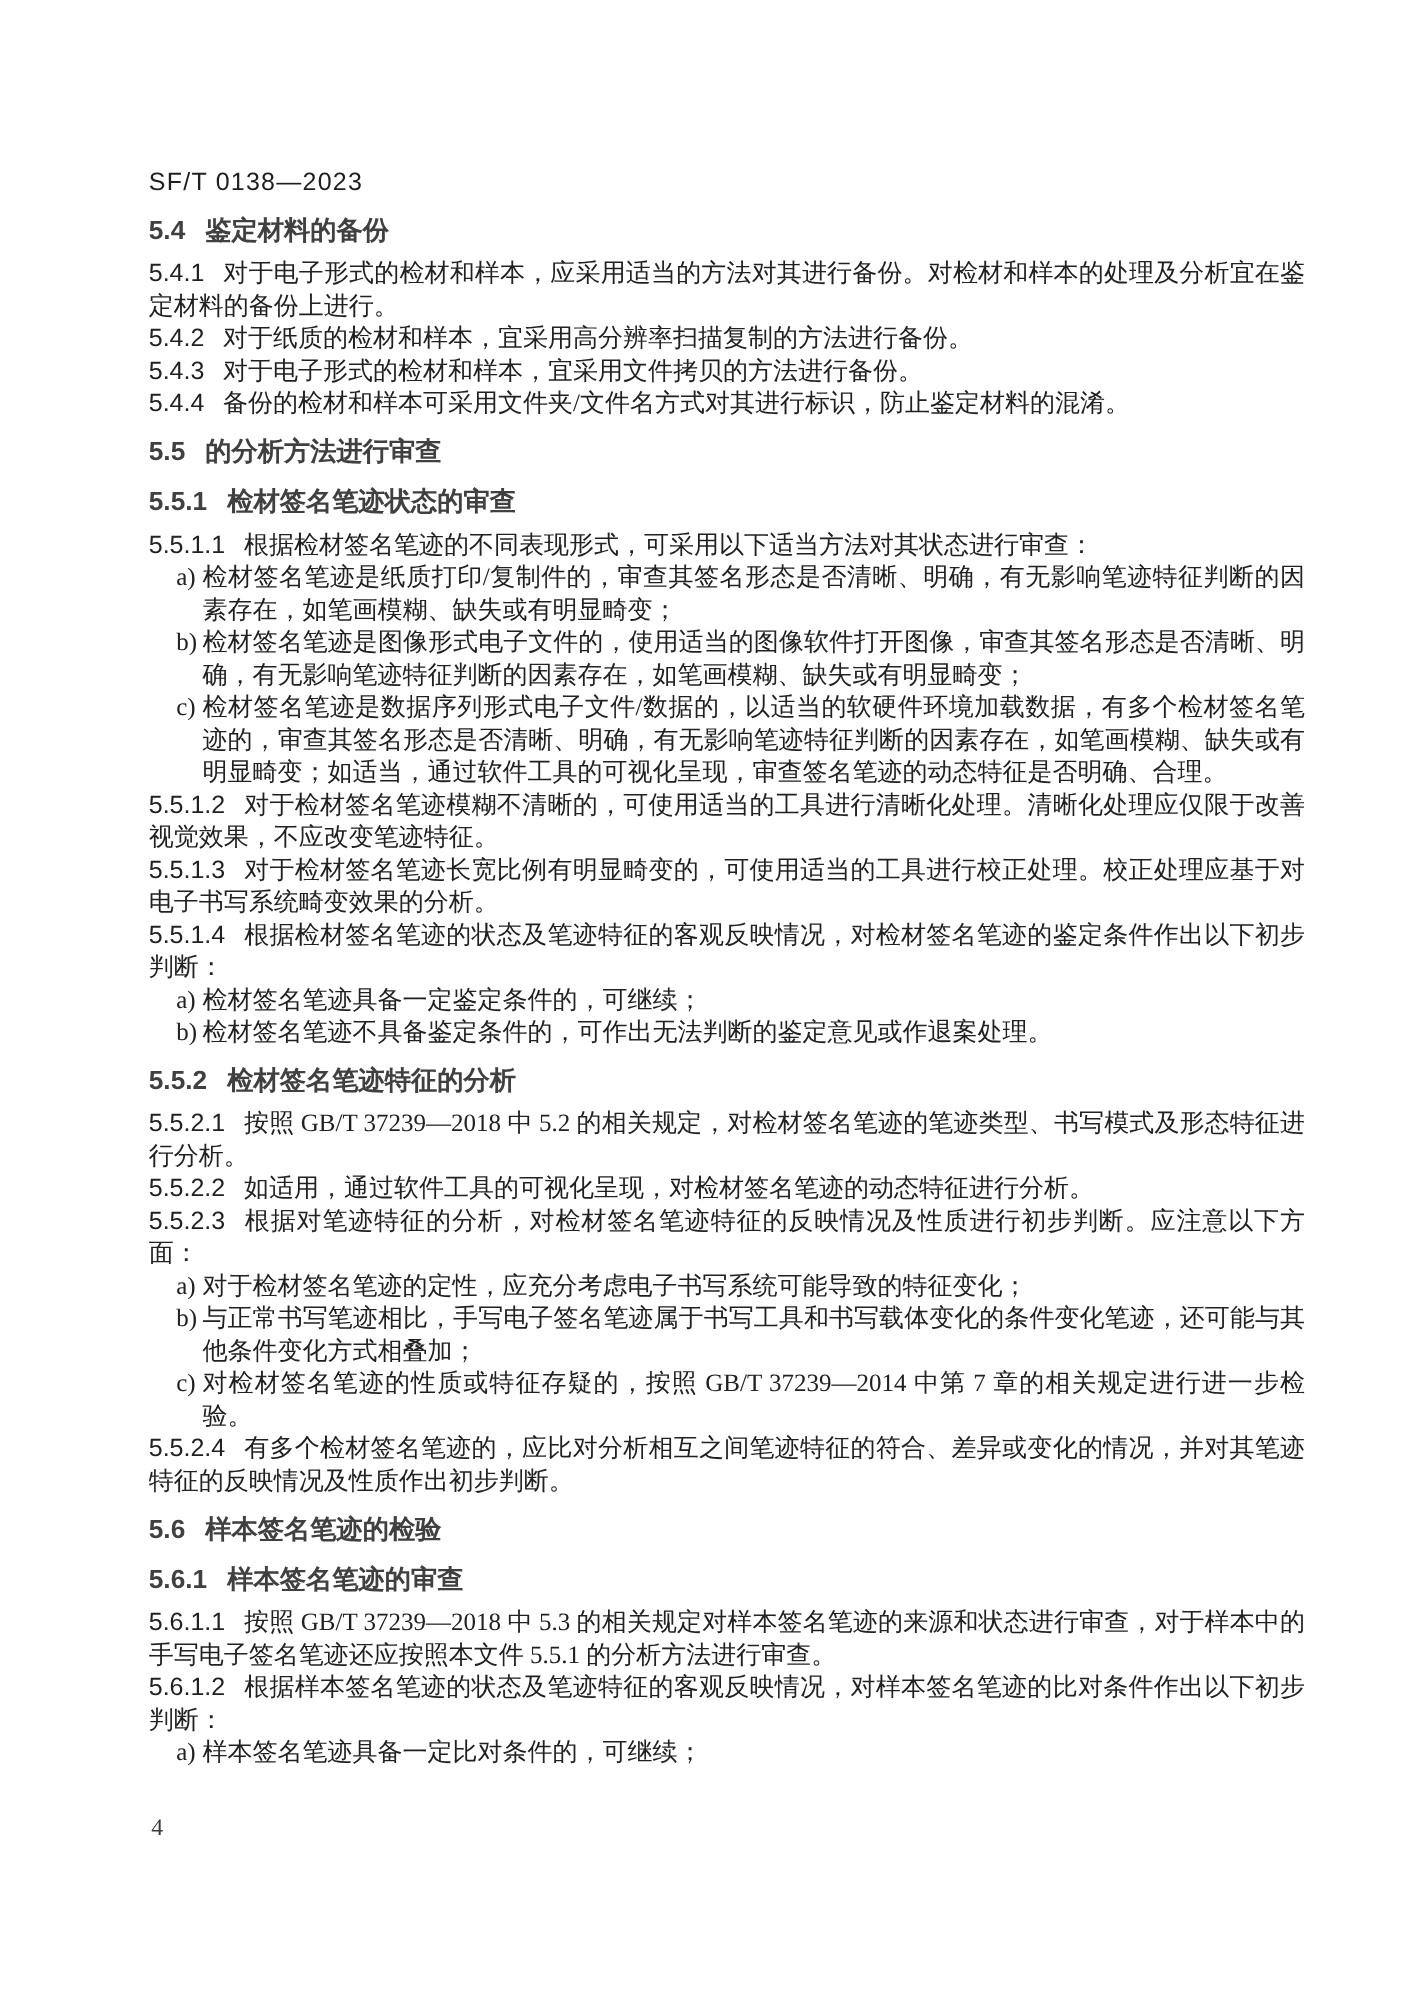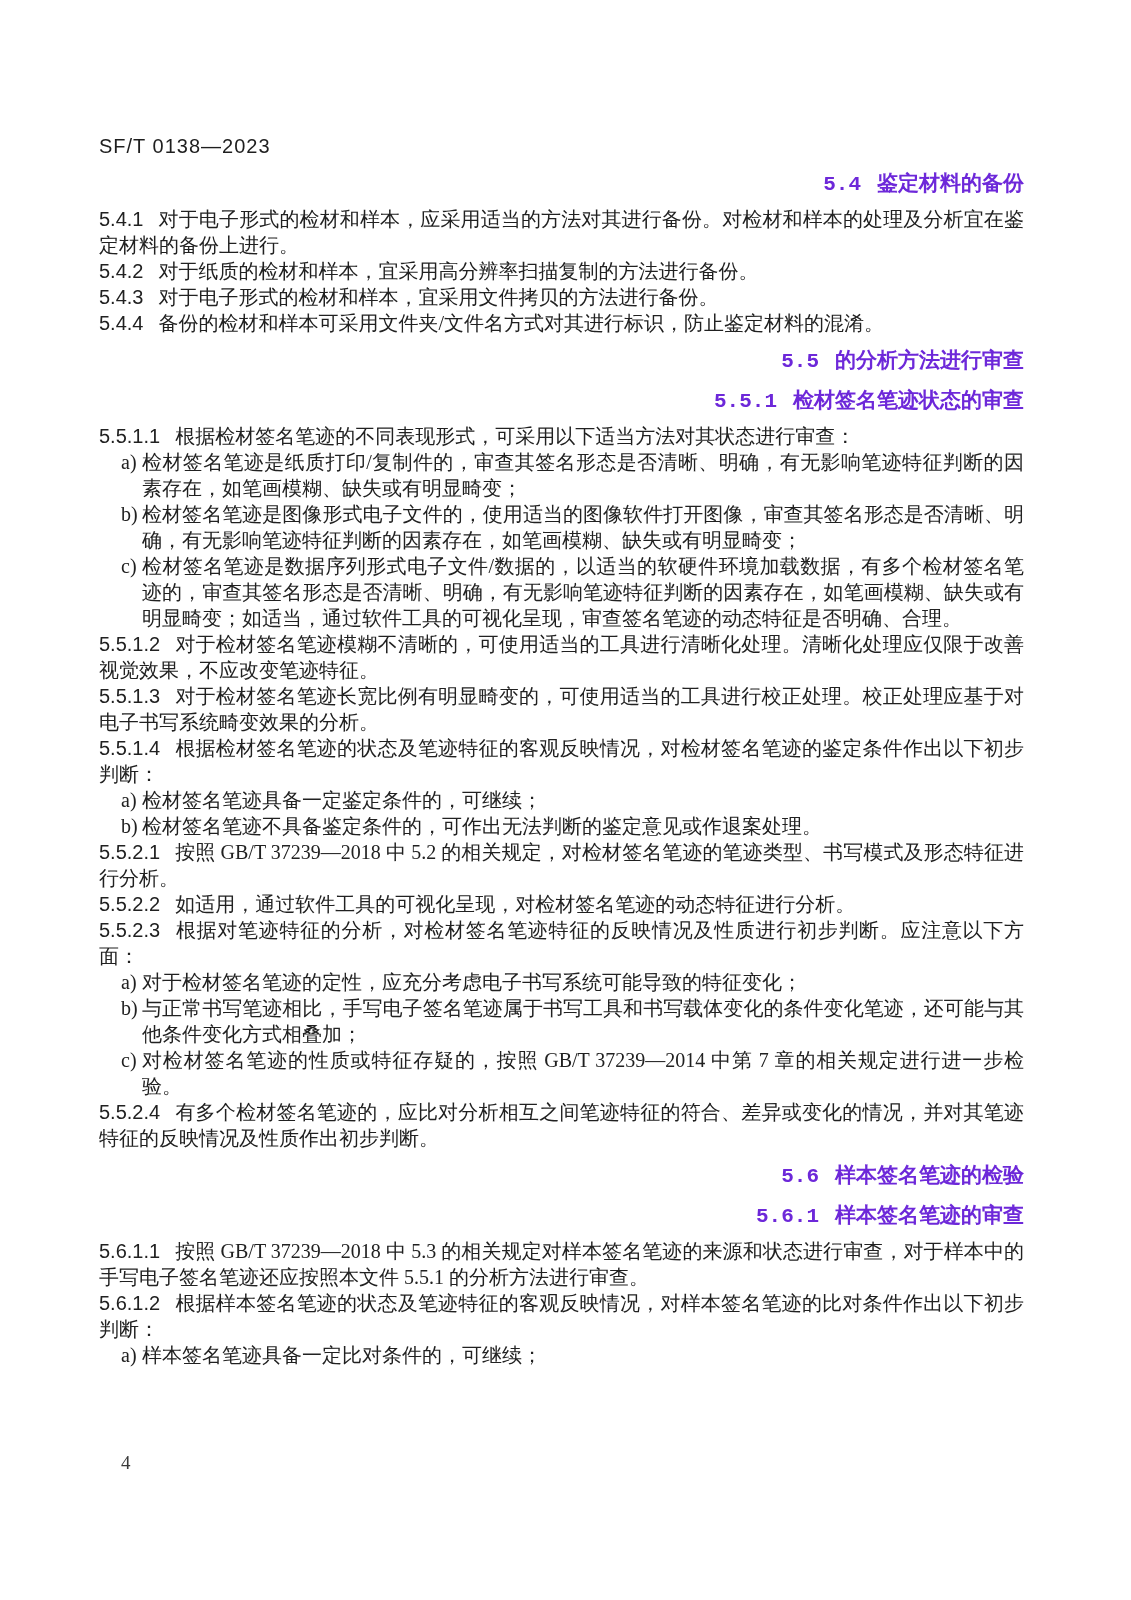--- a/index.html
+++ b/index.html
@@ -10,40 +10,39 @@
   body {
     width: 1131px;
     height: 1600px;
     position: relative;
     font-family: "Liberation Serif", serif;
     color: #212121;
     overflow: hidden;
   }
   .page {
     position: absolute;
-    left: 99px;
+    left: 119px;
     top: 133px;
     width: 925px;
   }
   .doc-number {
     font-family: "Liberation Sans", sans-serif;
     font-size: 20px;
     line-height: 26px;
     letter-spacing: 1px;
     margin-bottom: 8px;
     color: #1e1e1e;
   }
   .heading {
-    font-family: Liberation Mono, monospace;
+    font-family: Liberation Sans, sans-serif;
     font-weight: bold;
     font-size: 21px;
     line-height: 28px;
     margin: 12px 0 7px 0;
-    color: #6d28d9;
-    text-align: right;
+    color: #404040;
   }
   .heading .heading-number {
     margin-right: 16px;
   }
   .para {
     font-size: 20px;
     line-height: 26px;
     text-align: justify;
   }
   .para .para-label {
@@ -104,20 +103,21 @@
       <div class="para"><span class="para-label">5.5.1.3</span><span class="para-text">对于检材签名笔迹长宽比例有明显畸变的，可使用适当的工具进行校正处理。校正处理应基于对电子书写系统畸变效果的分析。</span></div>
       <div class="para"><span class="para-label">5.5.1.4</span><span class="para-text">根据检材签名笔迹的状态及笔迹特征的客观反映情况，对检材签名笔迹的鉴定条件作出以下初步判断：</span></div>
       <div class="list-item">
         <span class="list-marker">a)</span>
         <span class="list-text">检材签名笔迹具备一定鉴定条件的，可继续；</span>
       </div>
       <div class="list-item">
         <span class="list-marker">b)</span>
         <span class="list-text">检材签名笔迹不具备鉴定条件的，可作出无法判断的鉴定意见或作退案处理。</span>
       </div>
+      <div class="heading h3"><span class="heading-number">5.5.2</span><span class="heading-title">检材签名笔迹特征的分析</span></div>
       <div class="para"><span class="para-label">5.5.2.1</span><span class="para-text">按照 GB/T 37239—2018 中 5.2 的相关规定，对检材签名笔迹的笔迹类型、书写模式及形态特征进行分析。</span></div>
       <div class="para"><span class="para-label">5.5.2.2</span><span class="para-text">如适用，通过软件工具的可视化呈现，对检材签名笔迹的动态特征进行分析。</span></div>
       <div class="para"><span class="para-label">5.5.2.3</span><span class="para-text">根据对笔迹特征的分析，对检材签名笔迹特征的反映情况及性质进行初步判断。应注意以下方面：</span></div>
       <div class="list-item">
         <span class="list-marker">a)</span>
         <span class="list-text">对于检材签名笔迹的定性，应充分考虑电子书写系统可能导致的特征变化；</span>
       </div>
       <div class="list-item">
         <span class="list-marker">b)</span>
         <span class="list-text">与正常书写笔迹相比，手写电子签名笔迹属于书写工具和书写载体变化的条件变化笔迹，还可能与其他条件变化方式相叠加；</span>

